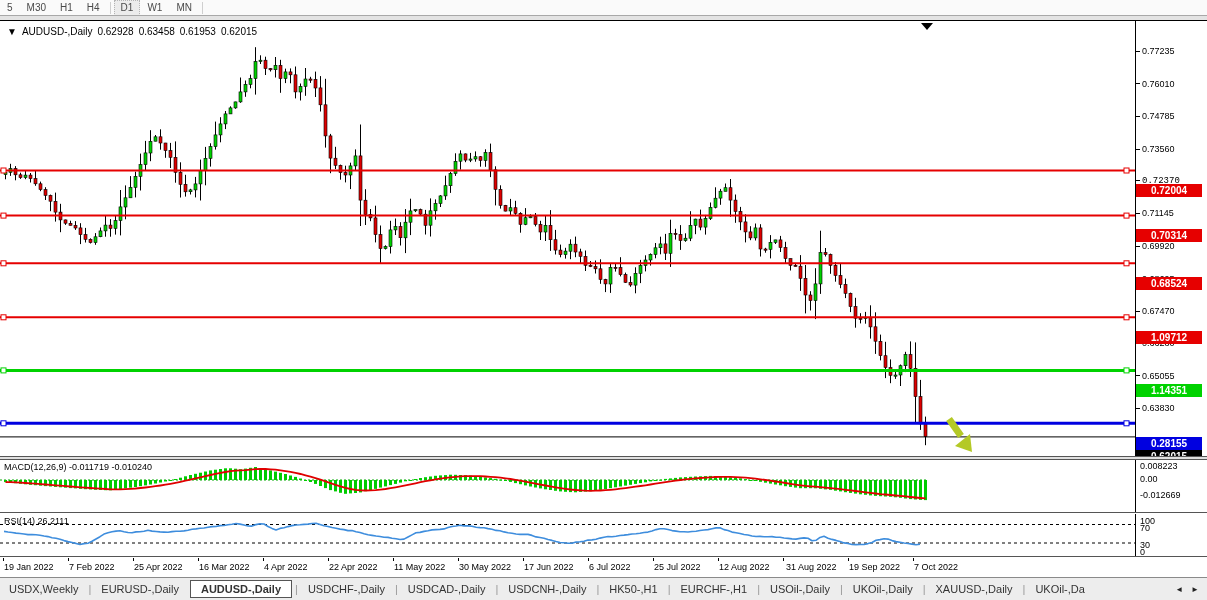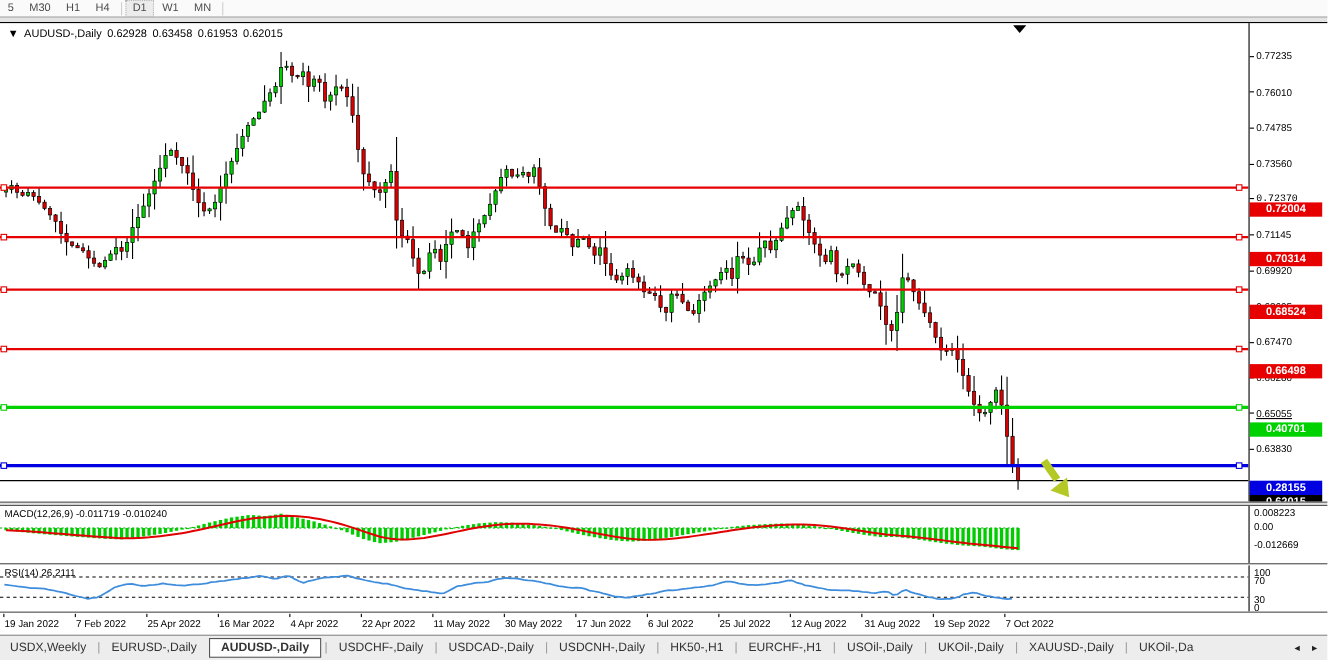--- a/index.html
+++ b/index.html
@@ -479,30 +479,30 @@
         <div class="tick-label" style="top: 187.4px;">0.71145</div>
         <div class="tick-mark" style="top: 224.567px; left: 1136px;"></div>
         <div class="tick-label" style="top: 220.067px;">0.69920</div>
         <div class="tick-mark" style="top: 257.233px; left: 1136px;"></div>
         <div class="tick-label" style="top: 252.733px;">0.68695</div>
         <div class="tick-mark" style="top: 289.9px; left: 1136px;"></div>
         <div class="tick-label" style="top: 285.4px;">0.67470</div>
         <div class="tick-mark" style="top: 321.633px; left: 1136px;"></div>
         <div class="tick-label" style="top: 317.133px;">0.66280</div>
         <div class="tick-mark" style="top: 354.3px; left: 1136px;"></div>
-        <div class="tick-label" style="top: 349.8px; text-decoration: underline;">0.65055</div>
+        <div class="tick-label" style="top: 349.8px;">0.65055</div>
         <div class="tick-mark" style="top: 386.967px; left: 1136px;"></div>
         <div class="tick-label" style="top: 382.467px;">0.63830</div>
         <div class="tick-mark" style="top: 451.367px; left: 1136px;"></div>
         <div class="tick-label" style="top: 446.867px;">0.61415</div>
         <div class="px-label" style="top: 162.993px; background: rgb(230, 0, 0);">0.72004</div>
         <div class="px-label" style="top: 208.06px; background: rgb(230, 0, 0);">0.70314</div>
         <div class="px-label" style="top: 255.793px; background: rgb(230, 0, 0);">0.68524</div>
-        <div class="px-label" style="top: 309.82px; background: rgb(230, 0, 0);">0.66498</div>
-        <div class="px-label" style="top: 362.94px; background: rgb(0, 210, 0);">0.40701</div>
+        <div class="px-label" style="top: 309.82px; background: rgb(230, 0, 0);">1.09712</div>
+        <div class="px-label" style="top: 362.94px; background: rgb(0, 210, 0);">1.14351</div>
         <div class="px-label" style="top: 415.793px; background: rgb(0, 0, 224);">0.28155</div>
         <div class="px-label" style="top: 429.367px; background: rgb(0, 0, 0);">0.62015</div>
       </div>
     <div id="chart-header">
       <span>▼</span><span>AUDUSD-,Daily</span><span>0.62928</span><span>0.63458</span><span>0.61953</span><span>0.62015</span>
     </div>
   </div>
 
   <div class="divider" id="div1"></div>
 

